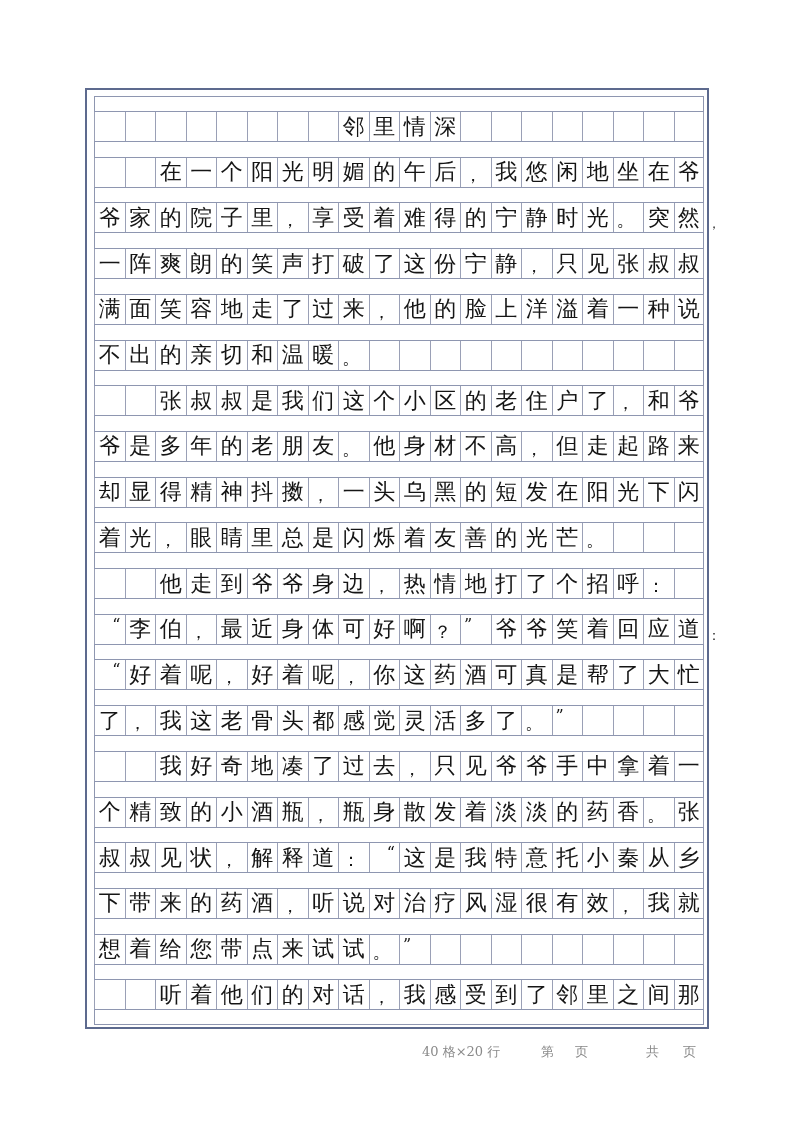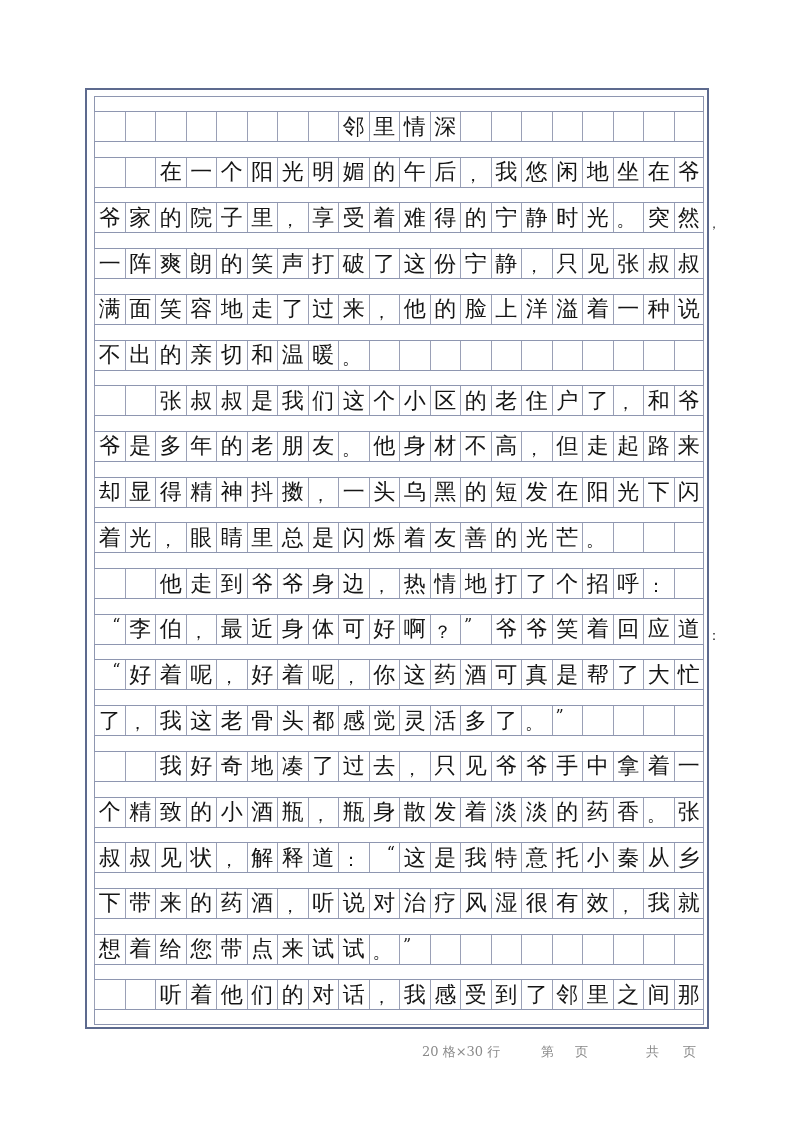--- a/index.html
+++ b/index.html
@@ -479,20 +479,20 @@
       <div class="cell">到</div>
       <div class="cell">了</div>
       <div class="cell">邻</div>
       <div class="cell">里</div>
       <div class="cell">之</div>
       <div class="cell">间</div>
       <div class="cell">那</div>
     </div>
   </div>
 
-<div class="footer" style="left:422px;">20 格×30 行</div>
+<div class="footer" style="left:422px;">40 格×20 行</div>
 <div class="footer" style="left:541px;">第</div>
 <div class="footer" style="left:575px;">页</div>
 <div class="footer" style="left:646px;">共</div>
 <div class="footer" style="left:683px;">页</div>
 
 <div class="overflow" style="left: 707px; top: 216.4px;">，</div>
 <div class="overflow" style="left: 707px; top: 627.7px;">：</div>
 
 </body></html>

